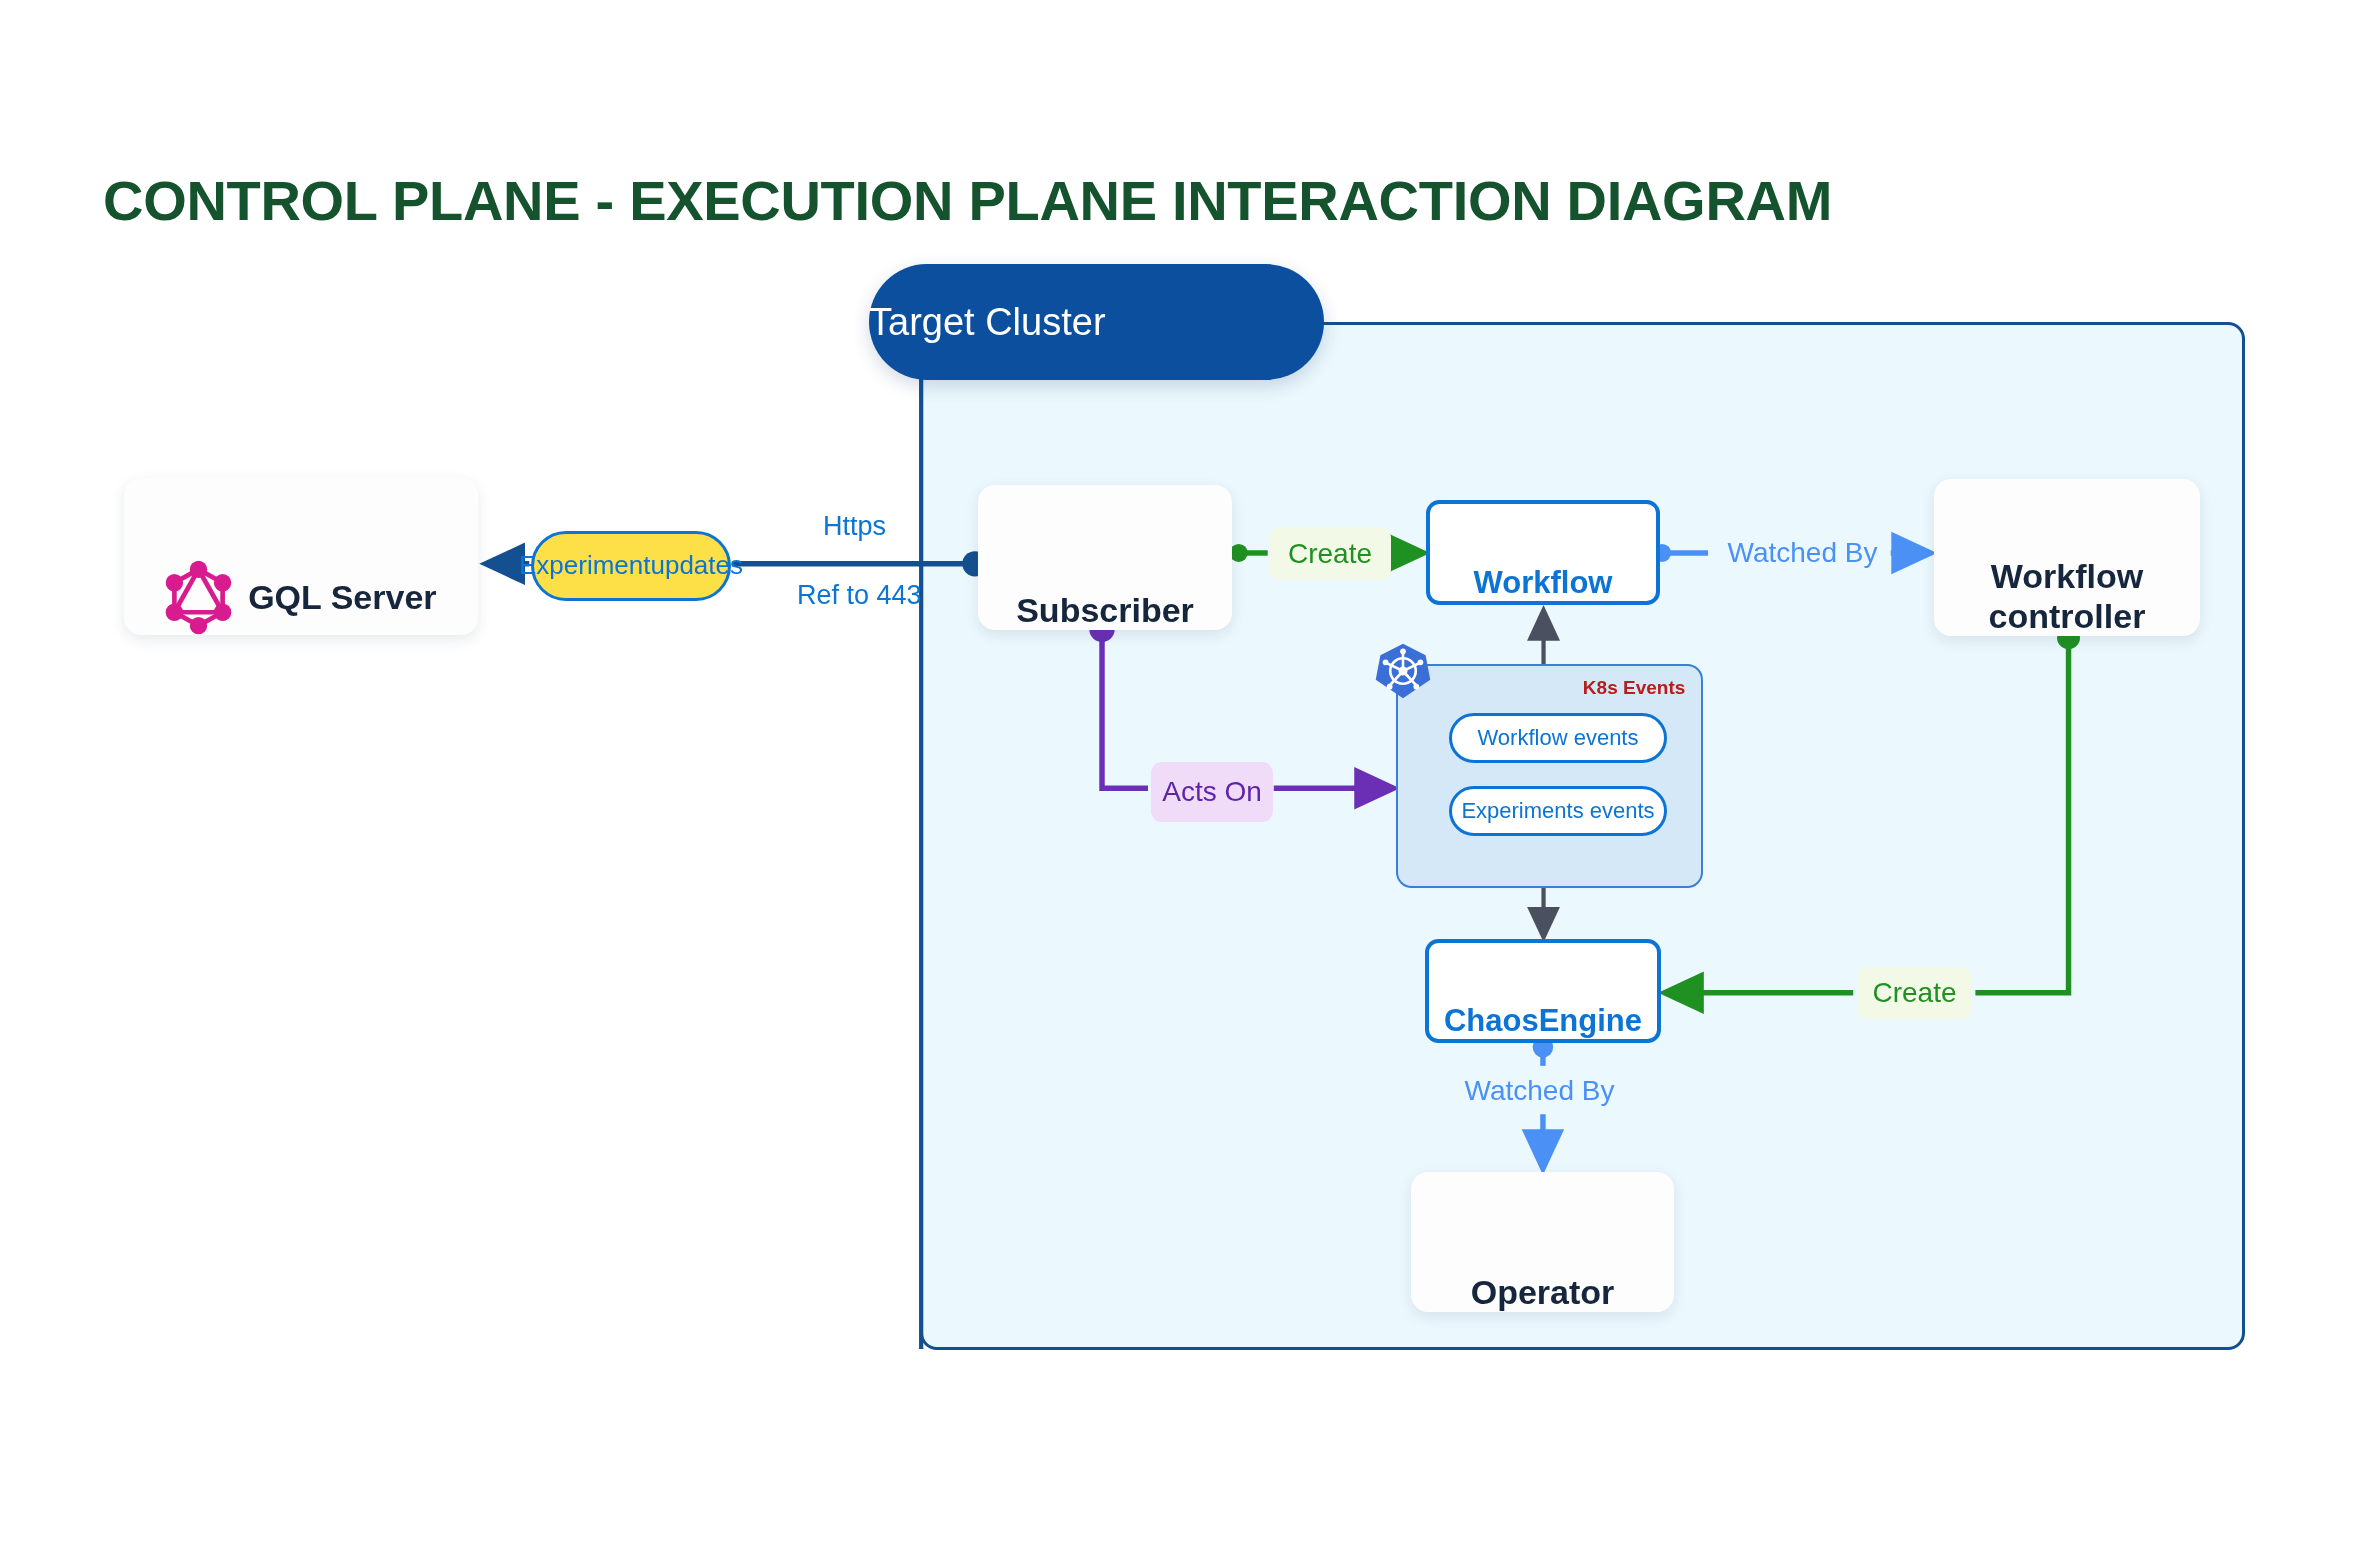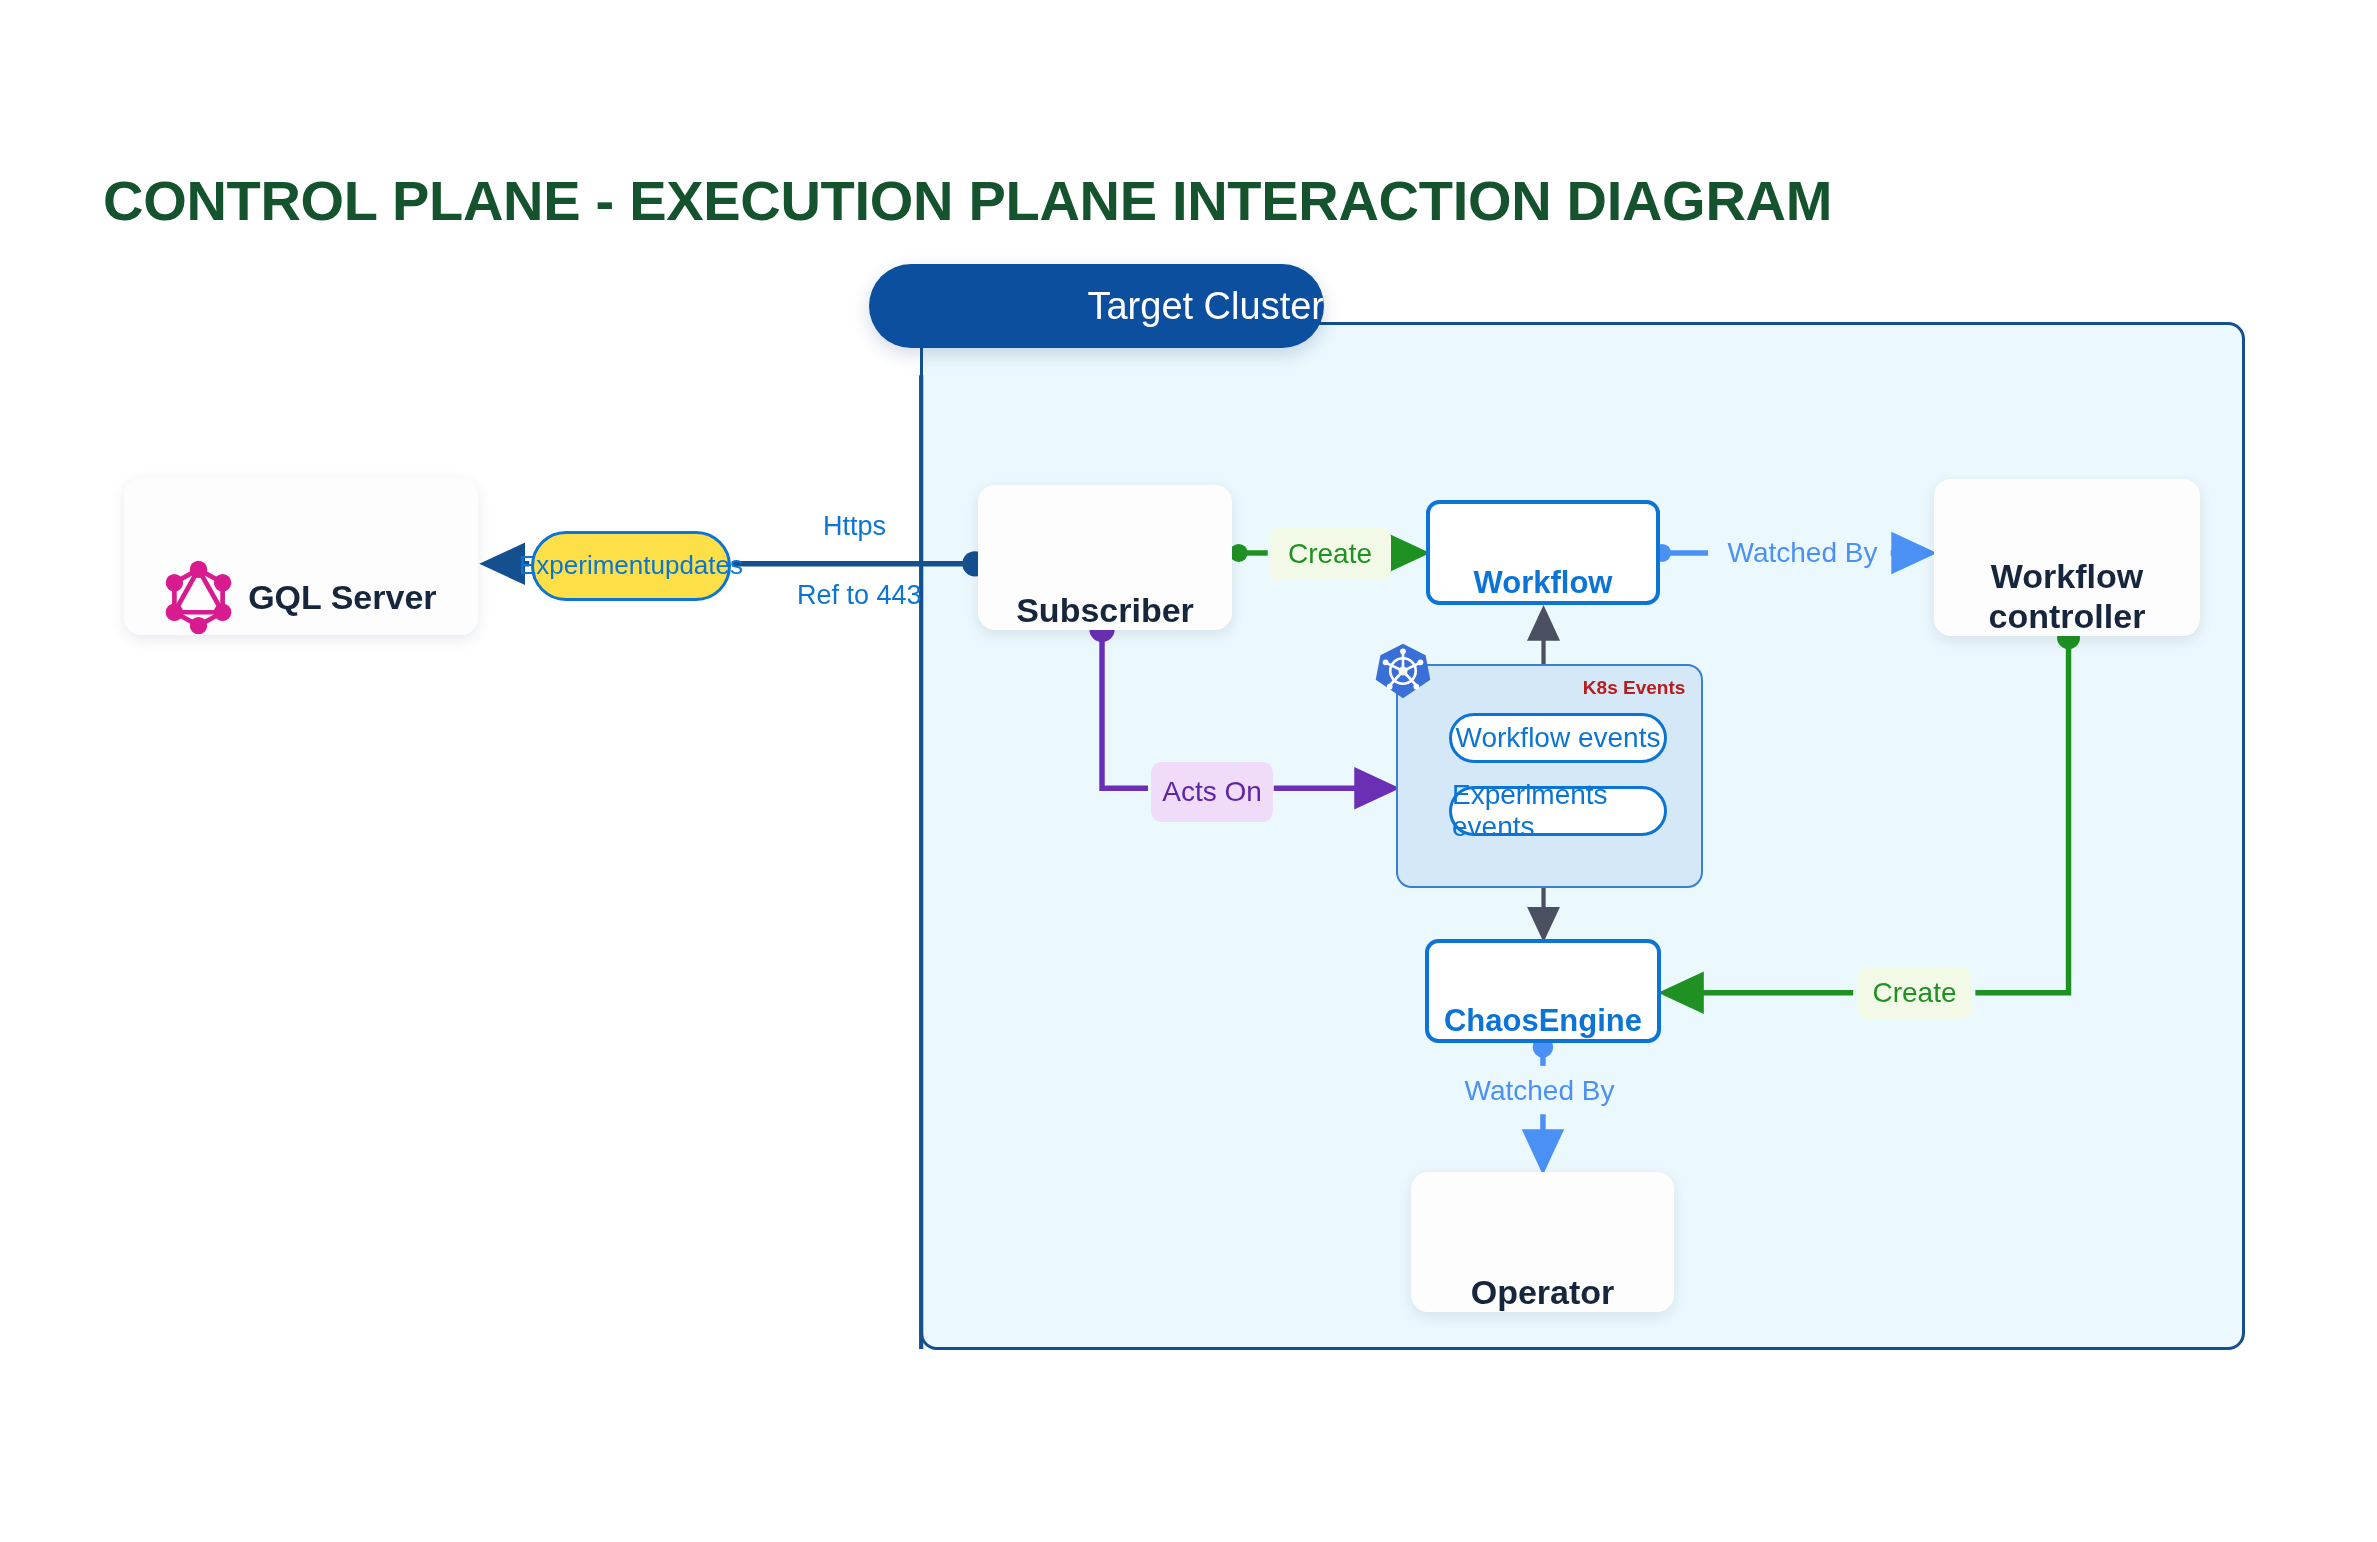--- a/index.html
+++ b/index.html
@@ -44,26 +44,26 @@
     background: #ebf8fd;
     border: 3.6px solid #14508f;
     border-radius: 17px;
     box-sizing: border-box;
   }
   #cluster-badge {
     position: absolute;
     left: 869px;
     top: 264px;
     width: 455px;
-    height: 84px;
+    height: 116px;
     background: #0b4f9e;
     border-radius: 58px;
     display: flex;
     align-items: center;
-    justify-content: flex-end;
+    justify-content: flex-start;
     box-shadow: 0 6px 18px rgba(10,50,110,0.18);
   }
   #cluster-badge .lbl {
     color: #ffffff;
     font-size: 38px;
     font-weight: 500;
   }
   
   .node {
     position: absolute;
@@ -175,21 +175,21 @@
     width: 218px;
     height: 50px;
     background: #ffffff;
     border: 3.6px solid #0b74d4;
     border-radius: 28px;
     box-sizing: border-box;
     display: flex;
     align-items: center;
     justify-content: center;
     color: #0b74d4;
-    font-size: 28px;
+    font-size: 22px;
     font-weight: 500;
   }
   #k8s-pill-workflow { top: 47px; }
   #k8s-pill-experiments { top: 120px; }
   
   .edge-label {
     position: absolute;
     box-sizing: border-box;
     display: flex;
     align-items: center;

